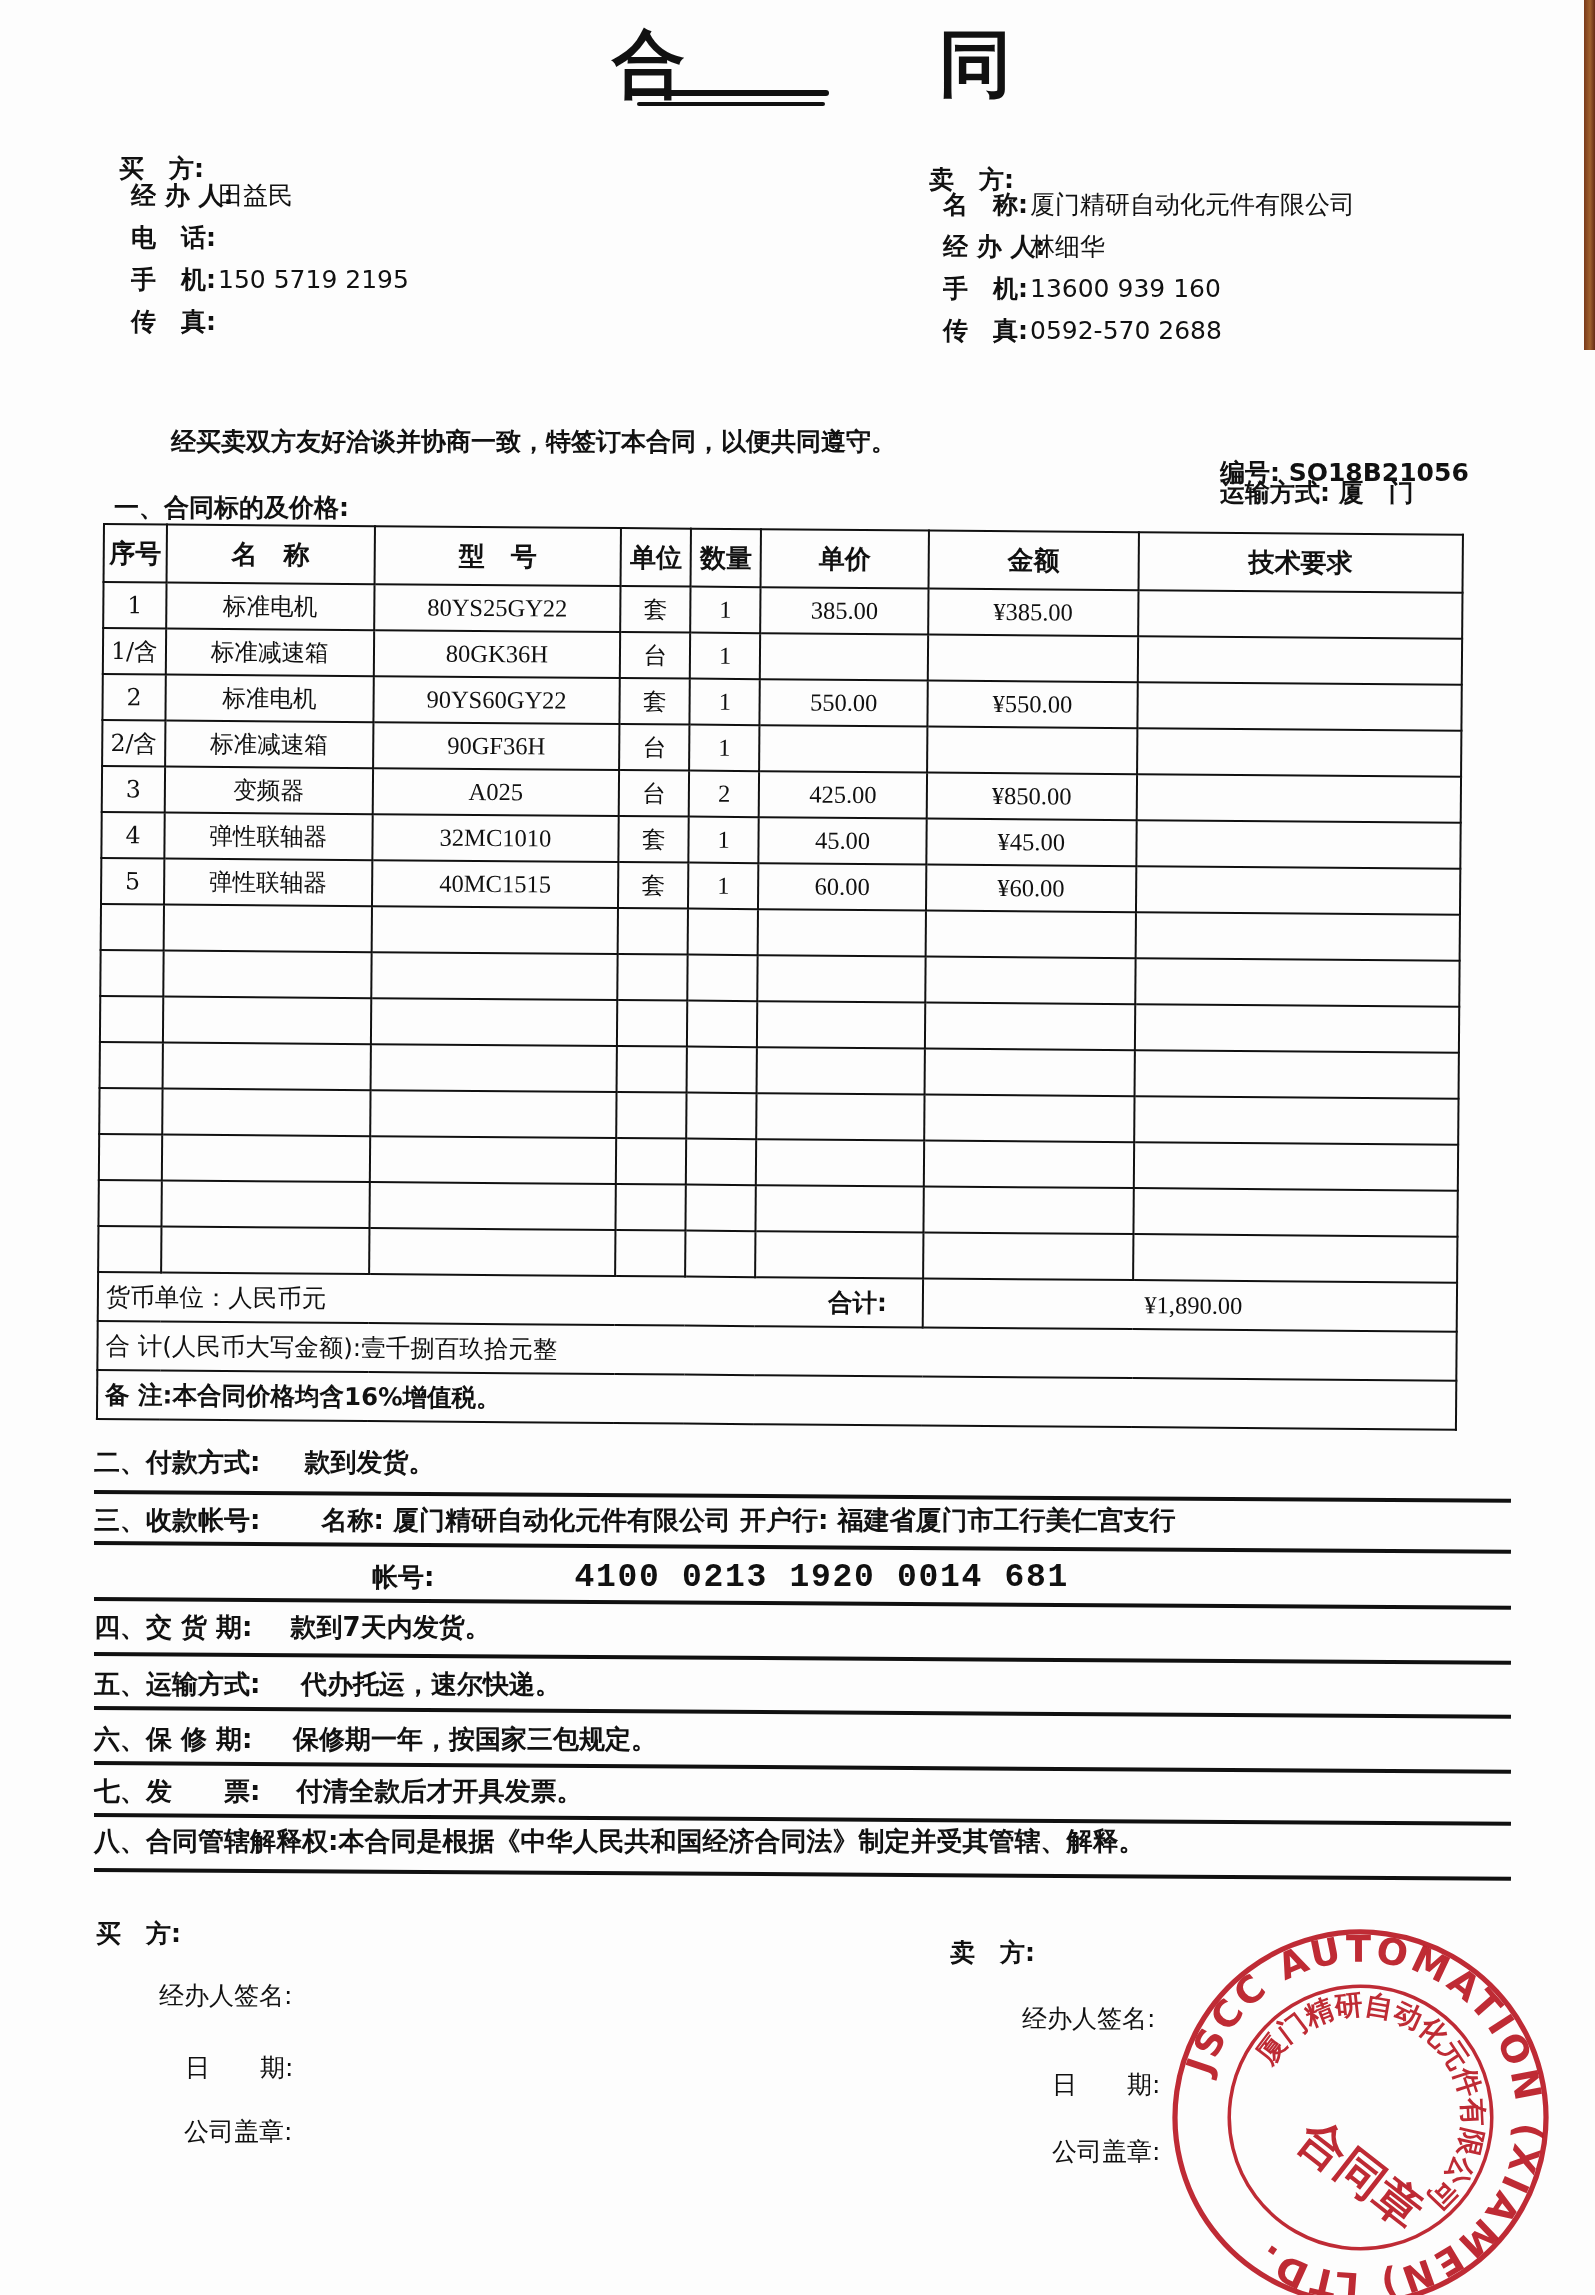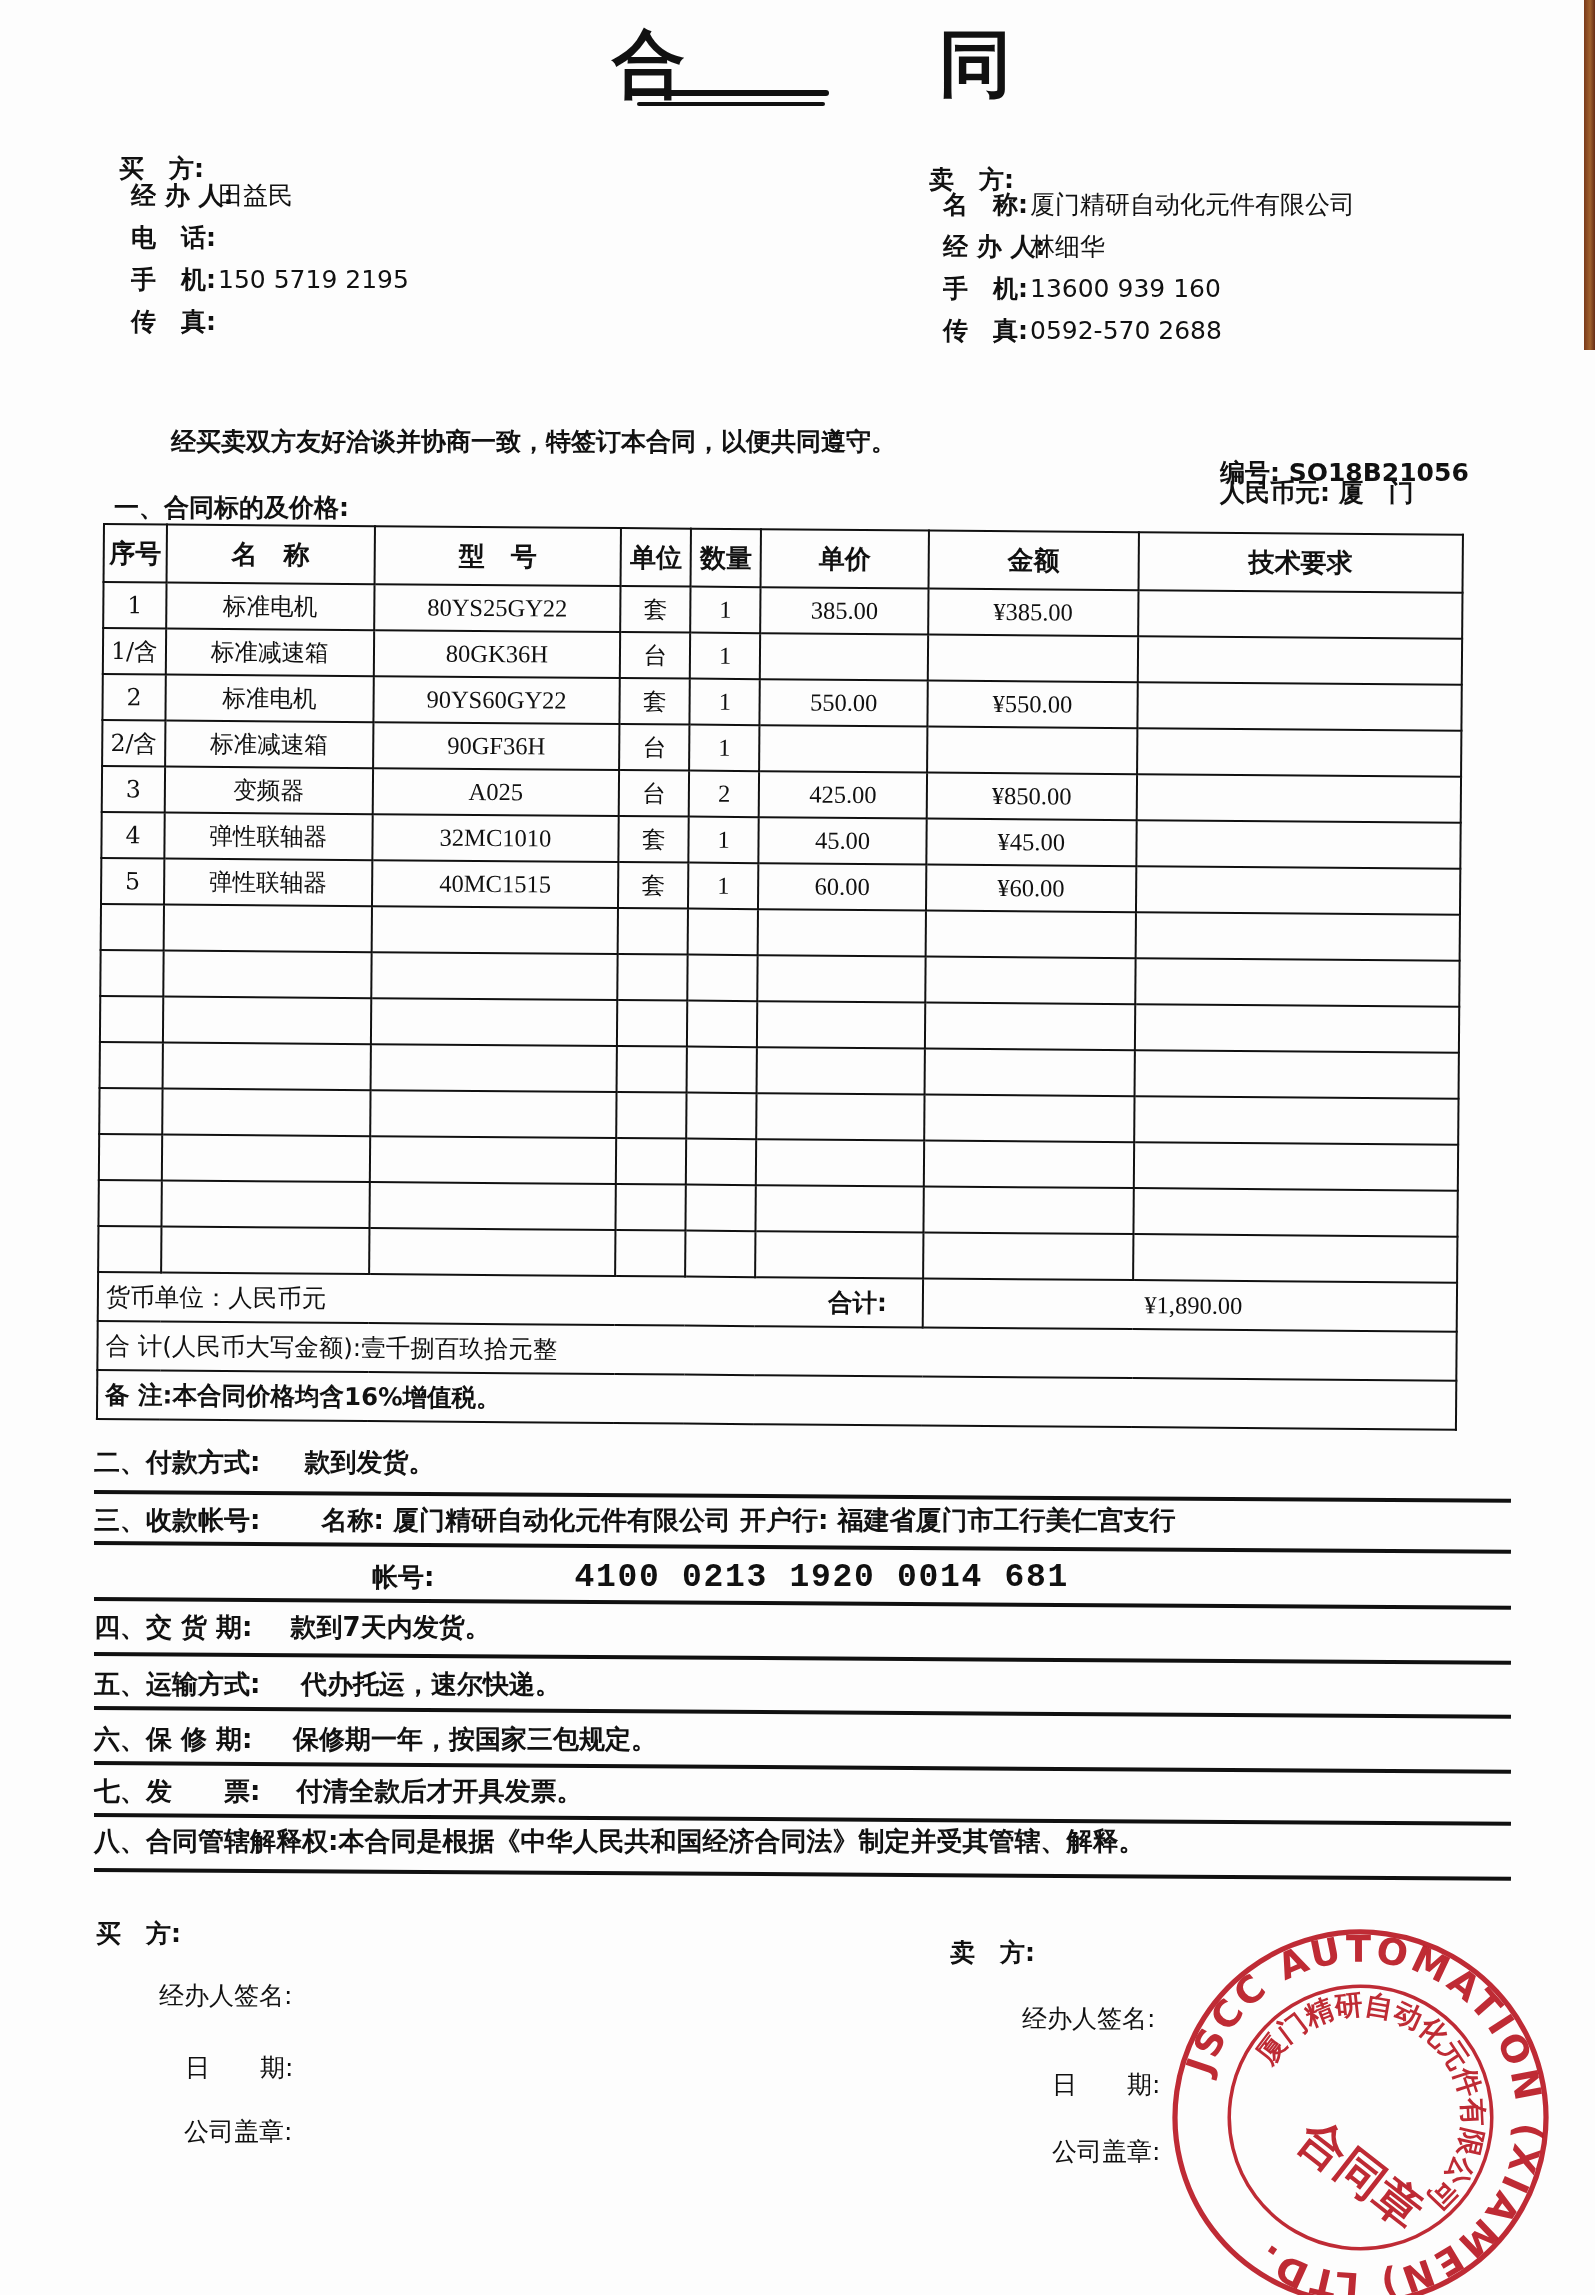--- a/index.html
+++ b/index.html
@@ -52,21 +52,21 @@
   <div><span class="k">手　机:</span><span>13600 939 160</span></div>
   <div><span class="k">传　真:</span><span>0592-570 2688</span></div>
 </div>
 
 <div class="abs txt" style="left:171px;top:425px;font-weight:bold;">经买卖双方友好洽谈并协商一致，特签订本合同，以便共同遵守。</div>
 <div class="abs txt" style="left:1220px;top:456px;font-weight:bold;">
   <span>编号:</span>
   <span>SO18B21056</span>
 </div>
 <div class="abs txt" style="left:1220px;top:476px;font-weight:bold;">
-  <span>人民币元:</span>
+  <span>运输方式:</span>
   <span>厦　门</span>
 </div>
 <div class="abs lbl" style="left:114px;top:475px;">一、合同标的及价格:</div>
 
 <table class="items">
   <colgroup>
     <col style="width:63px">
       <col style="width:208px">
       <col style="width:247px">
       <col style="width:70px">

